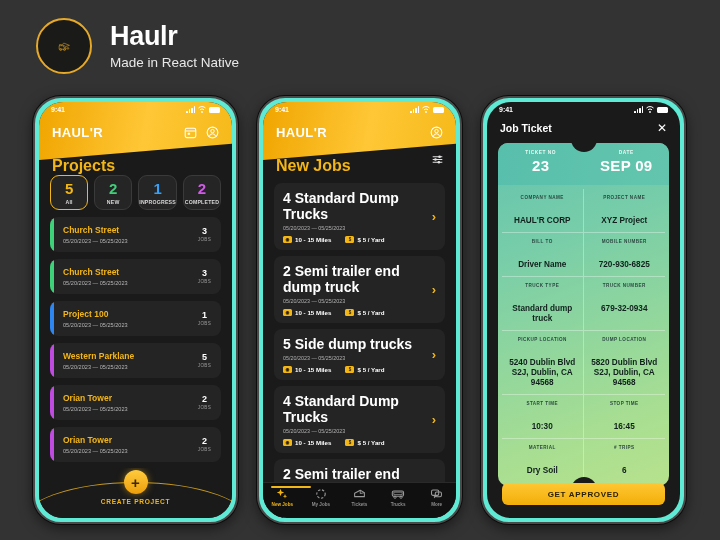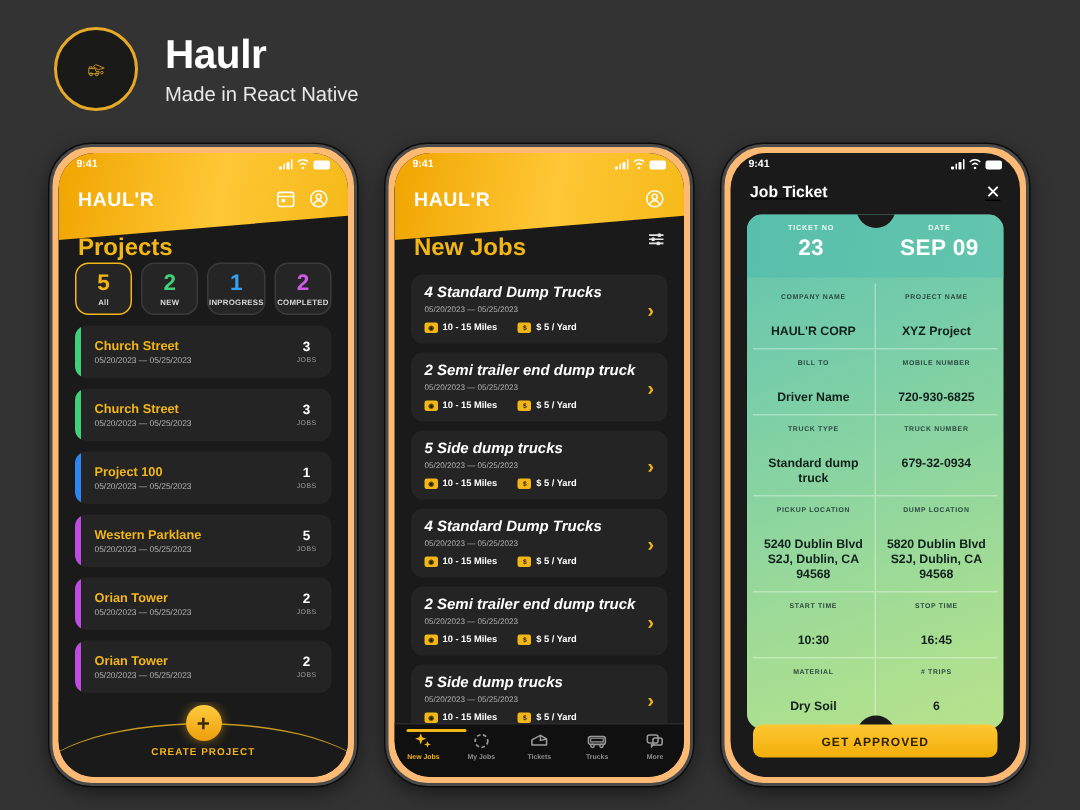--- a/index.html
+++ b/index.html
@@ -21,21 +21,21 @@
   .brand-text .brand-title {
     font-size:27px; font-weight:bold; color:#ffffff; line-height:1.1; letter-spacing:-0.3px;
   }
   .brand-text .brand-sub {
     font-size:13.5px; color:#e8e8e8; margin-top:3px;text-align:right;
   }
 
   
   .phone {
     position:absolute; top:96px; width:205px; height:428px;
-    background:#fdba74; border-radius:28px;
+    background:#5eead4; border-radius:28px;
     border:2px solid #4a4a4a;
     box-shadow:0 0 0 1px #0c0c0c, 0 4px 14px rgba(0,0,0,.55);
     padding:4px;
   }
   .phone-inner {
     width:100%; height:100%; border-radius:24px; overflow:hidden;
     background:#1a1a1a; position:relative;
   }
   #phone1 { left:33px; }
   #phone2 { left:257px; }
@@ -116,21 +116,21 @@
     position:absolute; left:0; right:0; top:30px; text-align:center;
     color:#F3B617; font-size:6.6px; font-weight:bold; letter-spacing:.7px;
   }
 
   
   .jobs-list { margin-top:8px; display:flex; flex-direction:column; gap:6px; }
   .job {
     background:#242424; border-radius:8px; padding:7px 9px;
     display:flex; align-items:center; justify-content:space-between;
   }
-  .job-title { color:#fff; font-size:10px; font-weight:bold;font-style:italic; }
+  .job-title { color:#fff; font-size:14px; font-weight:bold; }
   .job-dates { color:#b0b0b0; font-size:5.4px; margin-top:3px; }
   .job-meta { display:flex; gap:14px; margin-top:5px; align-items:center; }
   .job-meta span.mi { display:flex; align-items:center; gap:3px; color:#fff; font-size:6.2px; font-weight:bold; }
   .badge-ic {
     width:9px; height:7px; border-radius:1.5px; background:#F3B617;
     display:inline-flex; align-items:center; justify-content:center;
     color:#2b2100; font-size:4.5px; font-weight:bold;
   }
   .chev { color:#F3B617; font-size:13px; font-weight:bold; line-height:1; }
 
@@ -144,21 +144,21 @@
   .tab-lbl { font-size:4.6px; color:#8d8d8d; margin-top:2px; font-weight:bold; }
   .tab.active .tab-lbl { color:#F3B617; }
   .tab-indicator {
     position:absolute; left:8px; top:-1px; width:40px; height:2px;
     background:#F3B617; border-radius:2px;
   }
 
   
   .jt-head {
     position:relative; z-index:3; display:flex; align-items:center;
-    justify-content:space-between; padding:5px 13px 9px;text-decoration:underline;
+    justify-content:space-between; padding:5px 13px 9px;
   }
   .jt-title { color:#fff; font-size:10.5px; font-weight:bold; }
   .jt-close { color:#fff; font-size:12px; line-height:1; font-weight:300; }
 
   .ticket {
     position:relative; margin:0 11px; border-radius:10px; overflow:hidden;
     background:linear-gradient(160deg,#63C3AE 0%,#77CDA9 28%,#93D79C 58%,#A8DE92 80%,#B7E28C 100%);
   }
   .ticket-top {
     display:flex; height:42px; position:relative;

